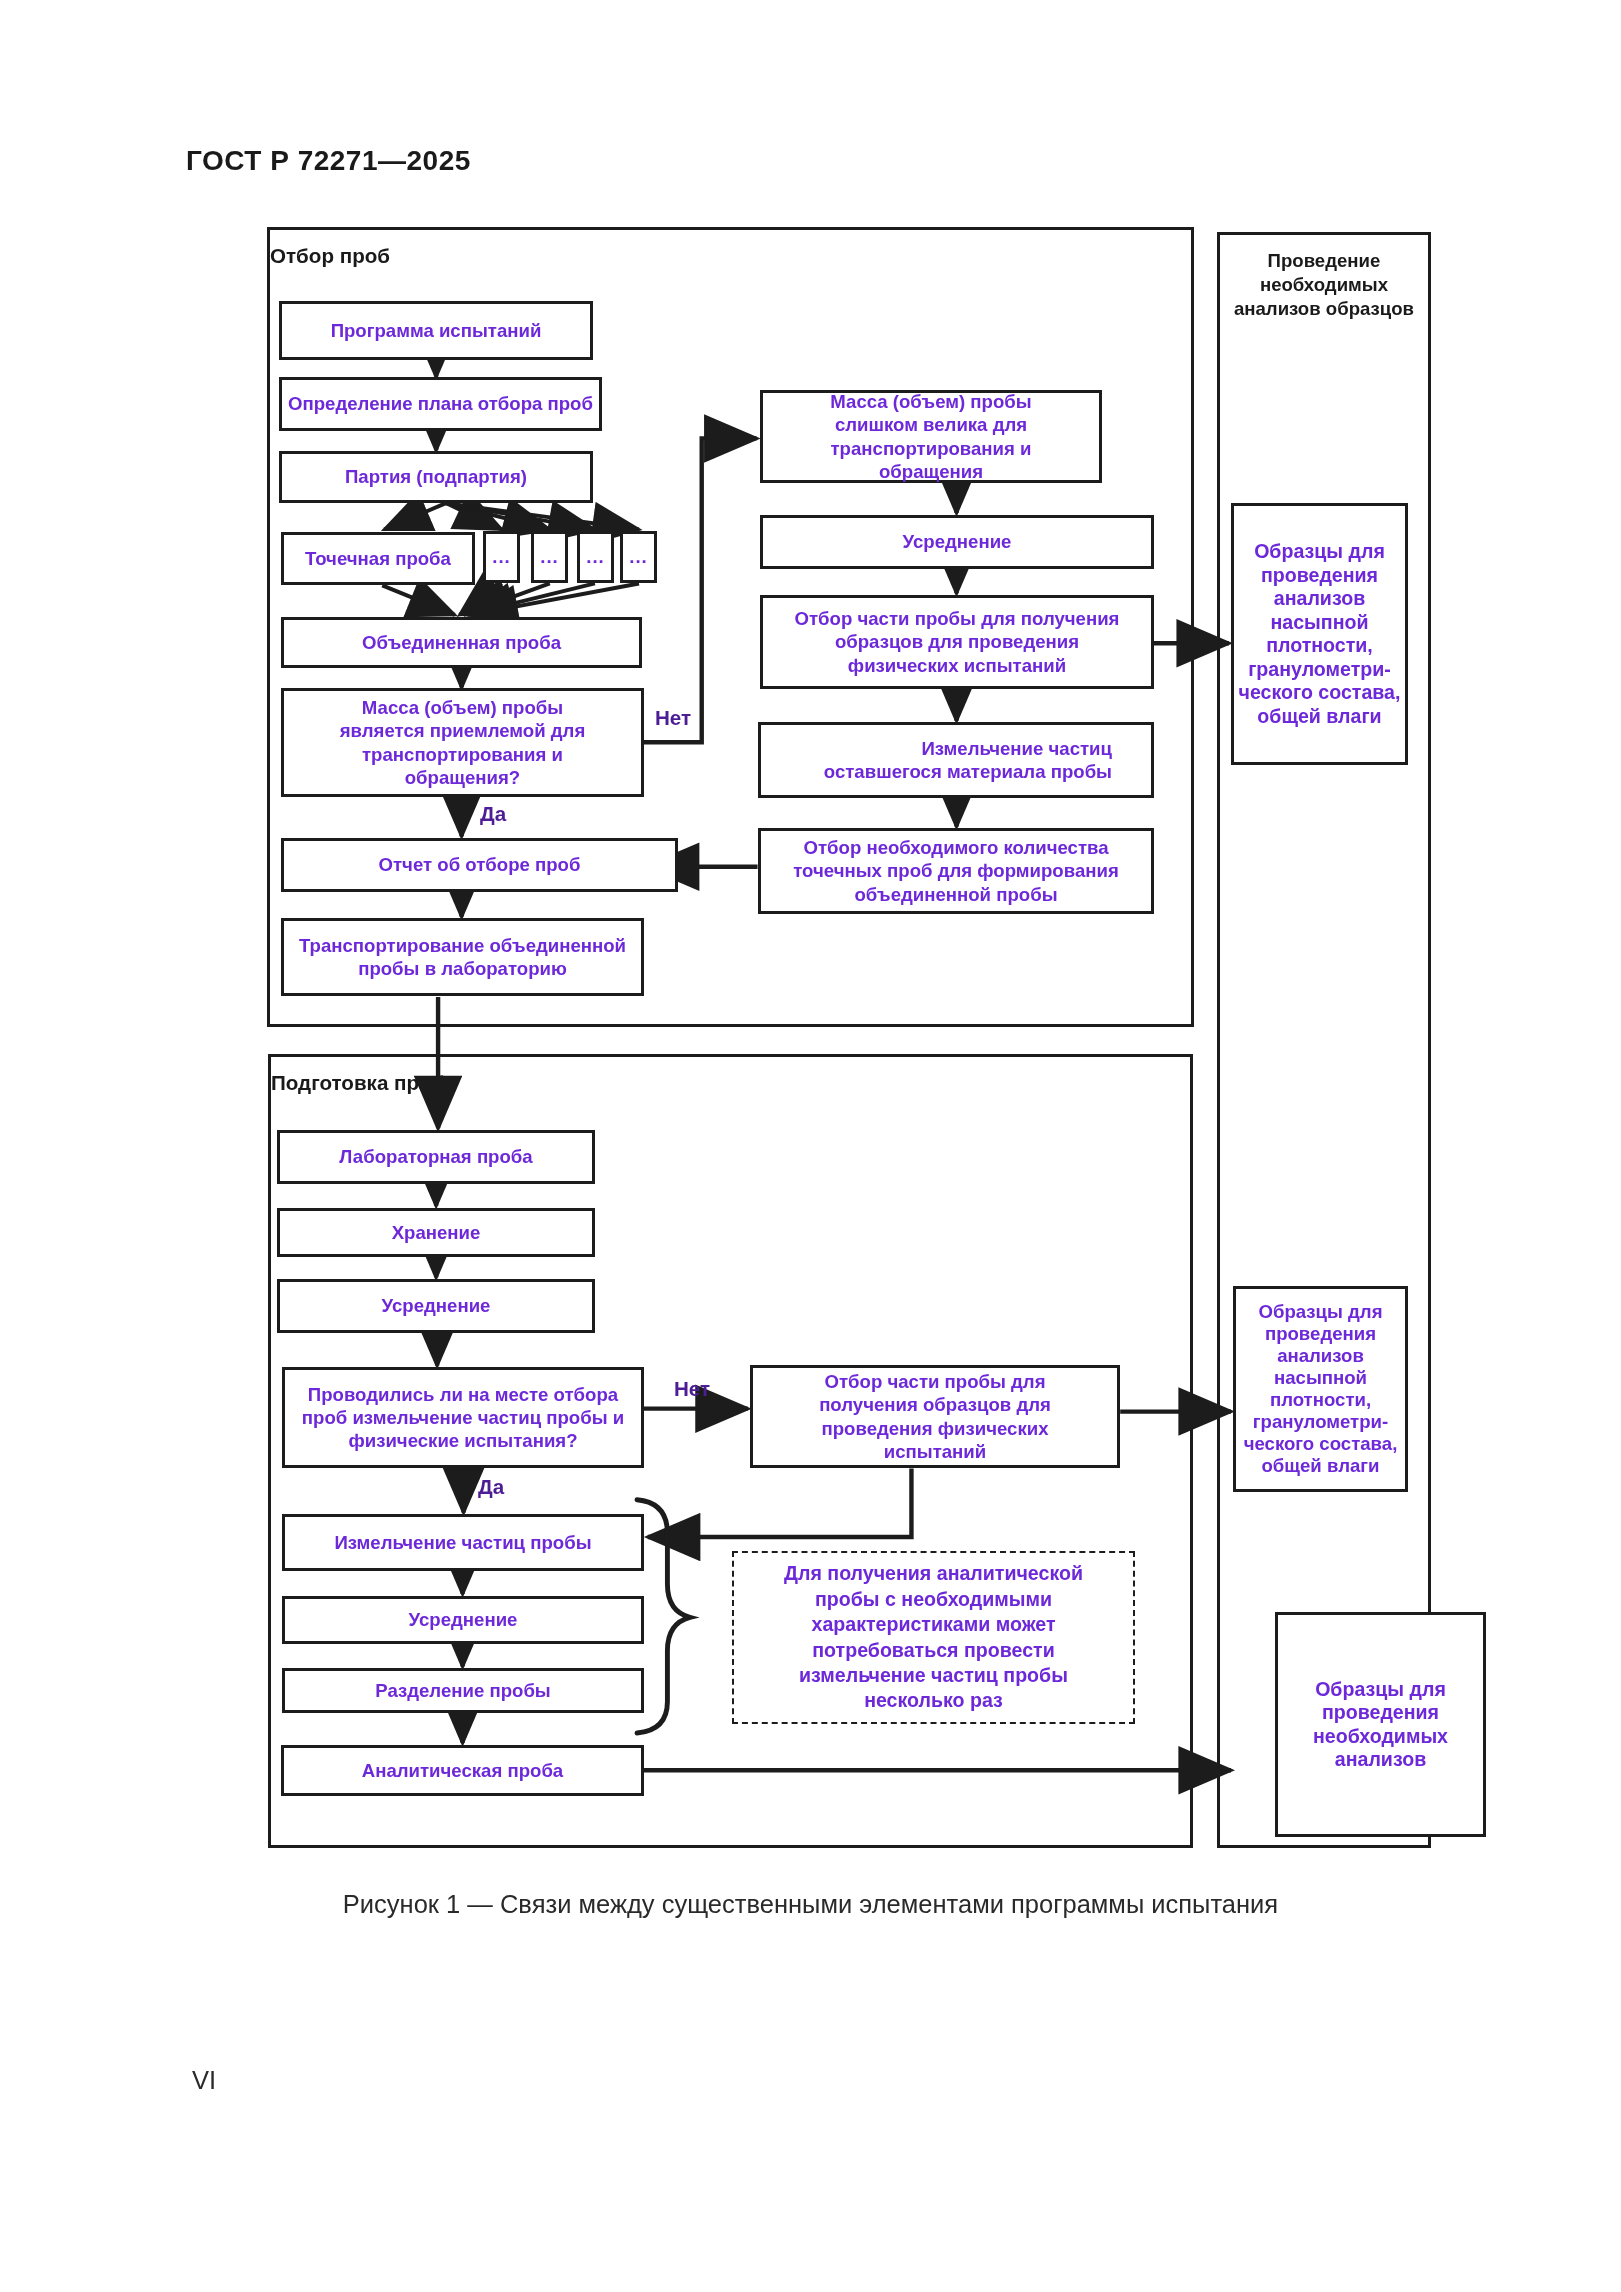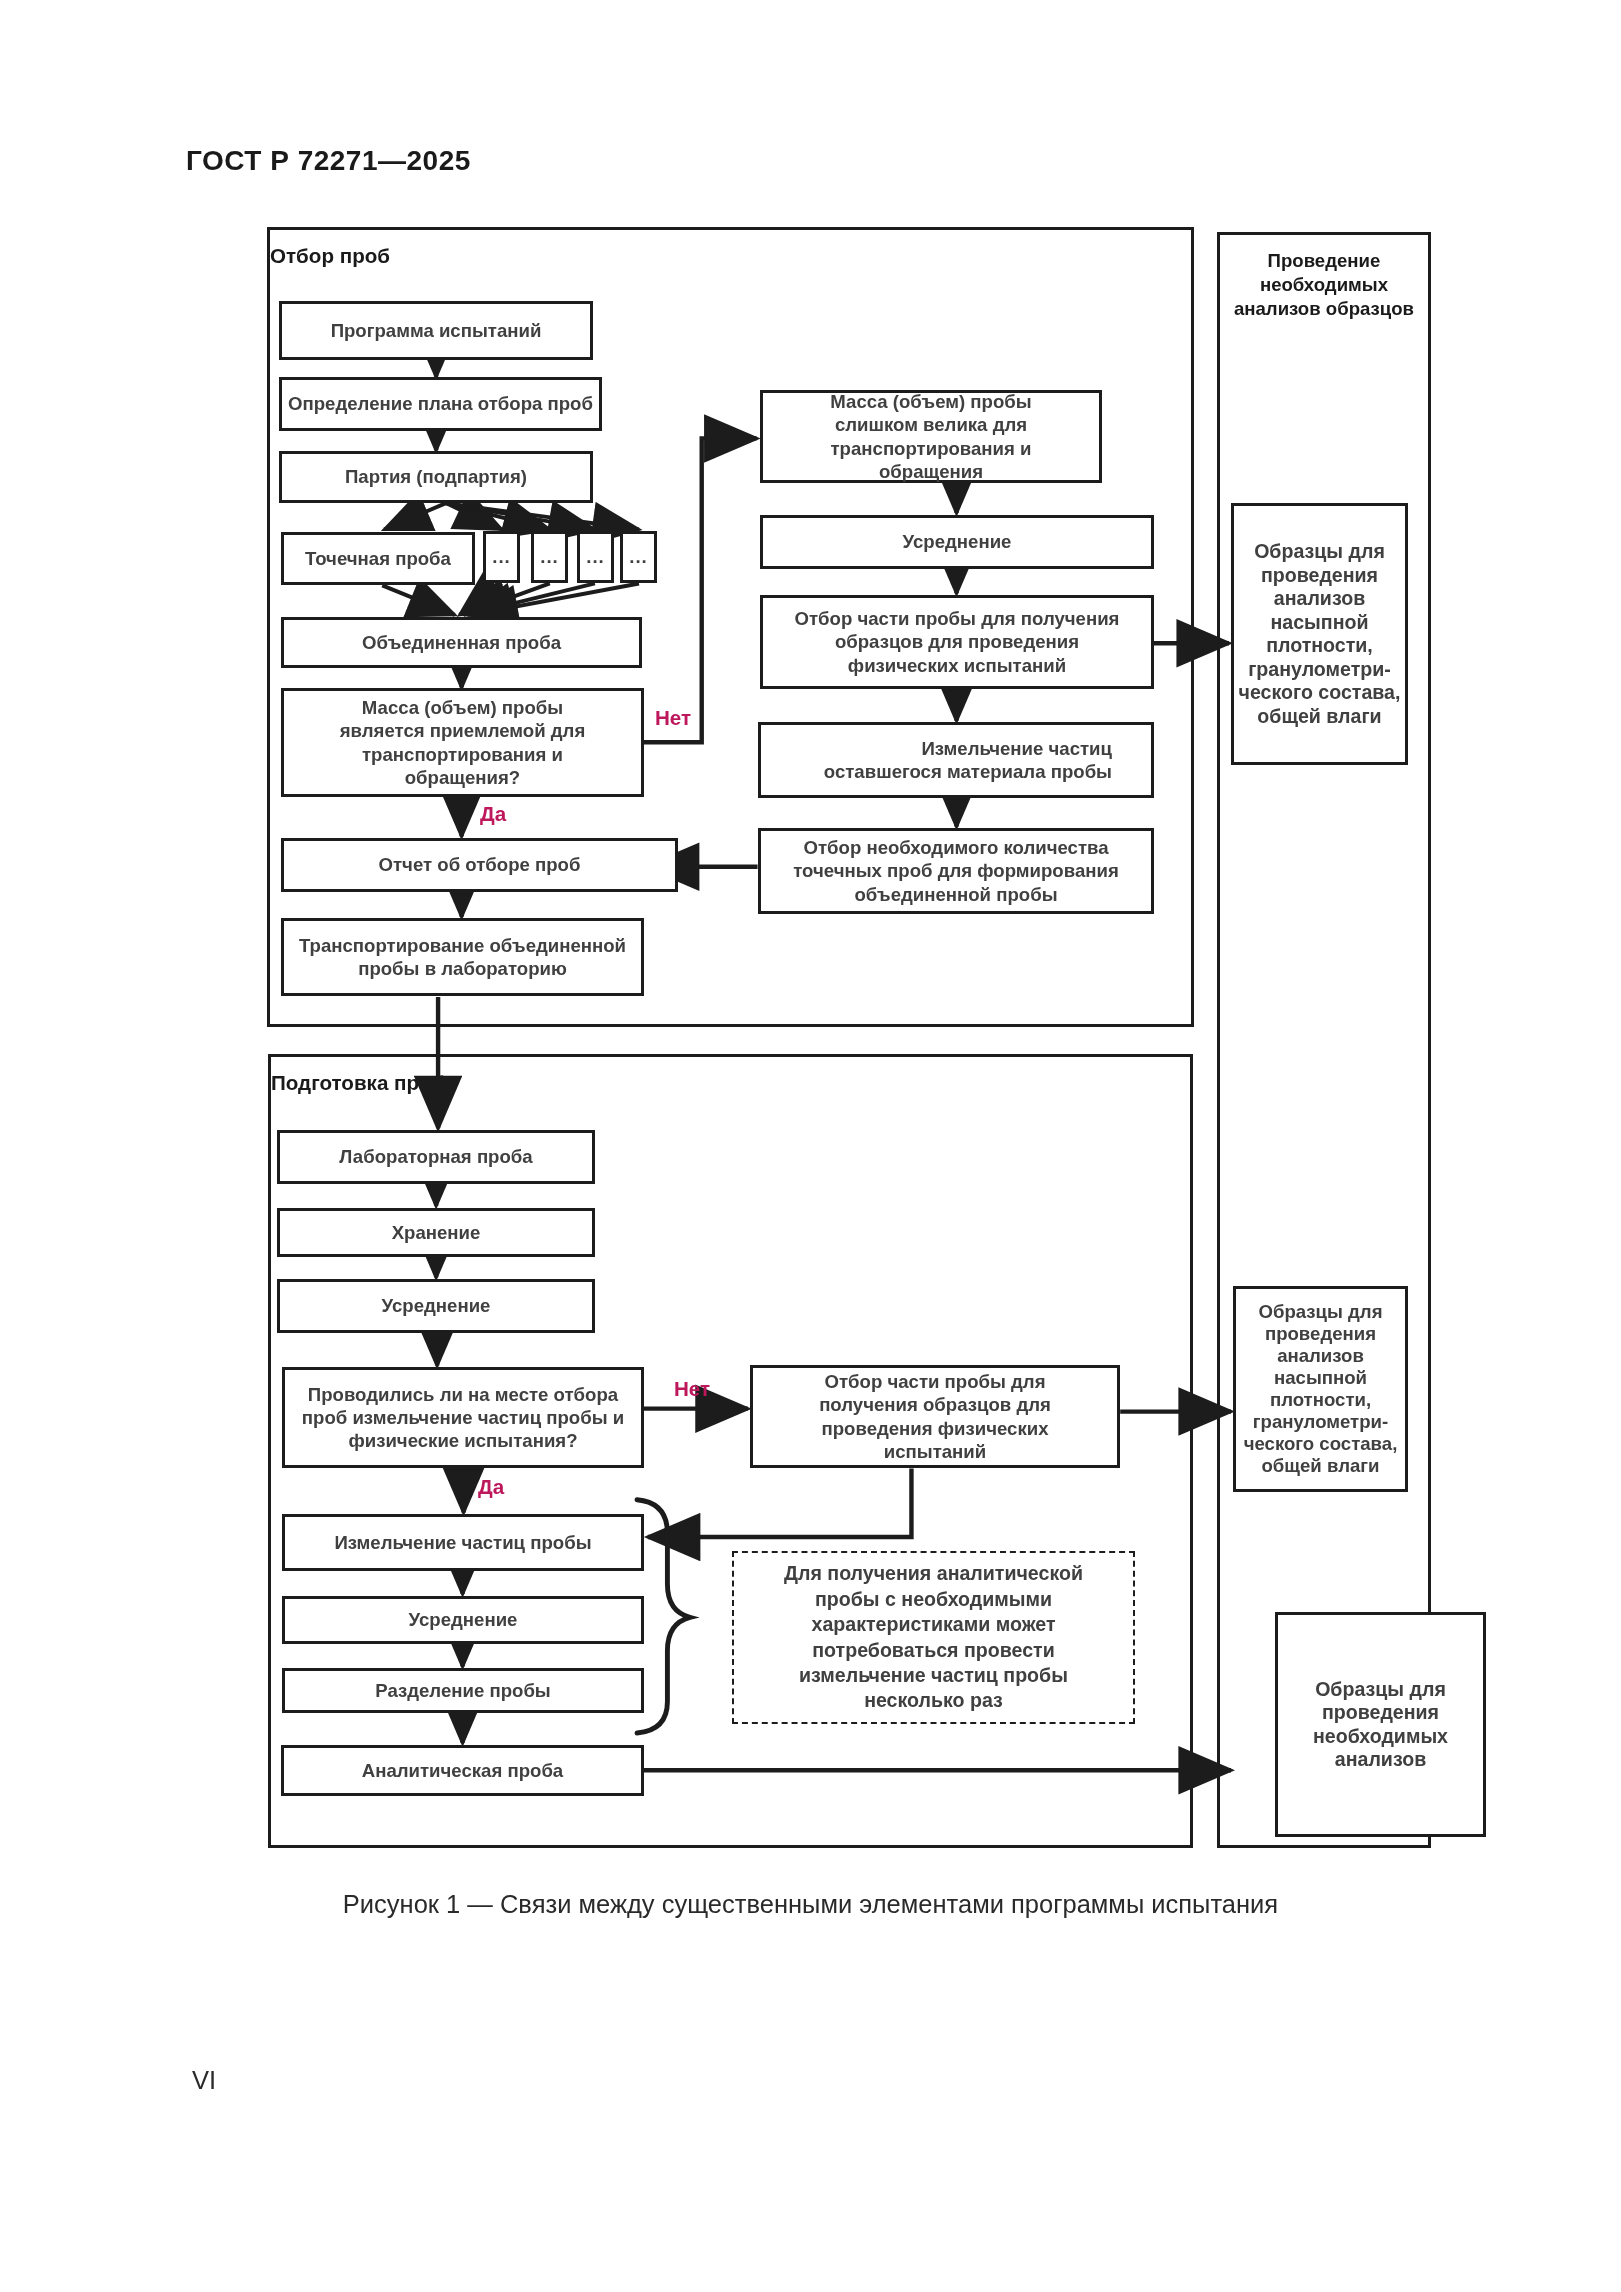--- a/index.html
+++ b/index.html
@@ -23,28 +23,28 @@
     font-weight:bold;font-size:20.6px;color:#1a1a1a;
   }
   .panel-title{
     position:absolute;top:13.7px;left:3.9px;right:3.9px;
     text-align:center;font-weight:bold;font-size:18.6px;line-height:1.3;color:#1a1a1a;
   }
   .fbox{
     position:absolute;border:3.9px solid #1c1c1c;background:#ffffff;
     display:flex;align-items:center;justify-content:center;
     text-align:center;font-weight:bold;font-size:18.6px;line-height:1.24;
-    color:#404040;box-sizing:border-box;padding:2px 4.9px;
+    color:#6d28d9;box-sizing:border-box;padding:2px 4.9px;
   }
   .fbox.narrow{font-size:19.6px;line-height:1.2;padding:2px 2px;}
   .fbox.narrow-b{font-size:18.6px;line-height:1.18;padding:2px 2px;}
   .fbox.dots{padding:0;font-size:18.6px;letter-spacing:1px;}
   .fbox.dashed{border:2.9px dashed #1c1c1c;font-size:19.6px;line-height:1.3;}
   .lbl{
-    position:absolute;font-weight:bold;font-size:20.6px;color:#be185d;
+    position:absolute;font-weight:bold;font-size:20.6px;color:#4c1d95;
   }
   .caption{
     position:absolute;left:0;top:1890px;width:1621px;
     text-align:center;font-size:25.5px;color:#2a2a2a;
   }
   .page-num{
     position:absolute;left:192px;top:2066px;font-size:25.5px;color:#2a2a2a;
   }
   svg.connectors{position:absolute;left:0;top:0;}
 </style>

